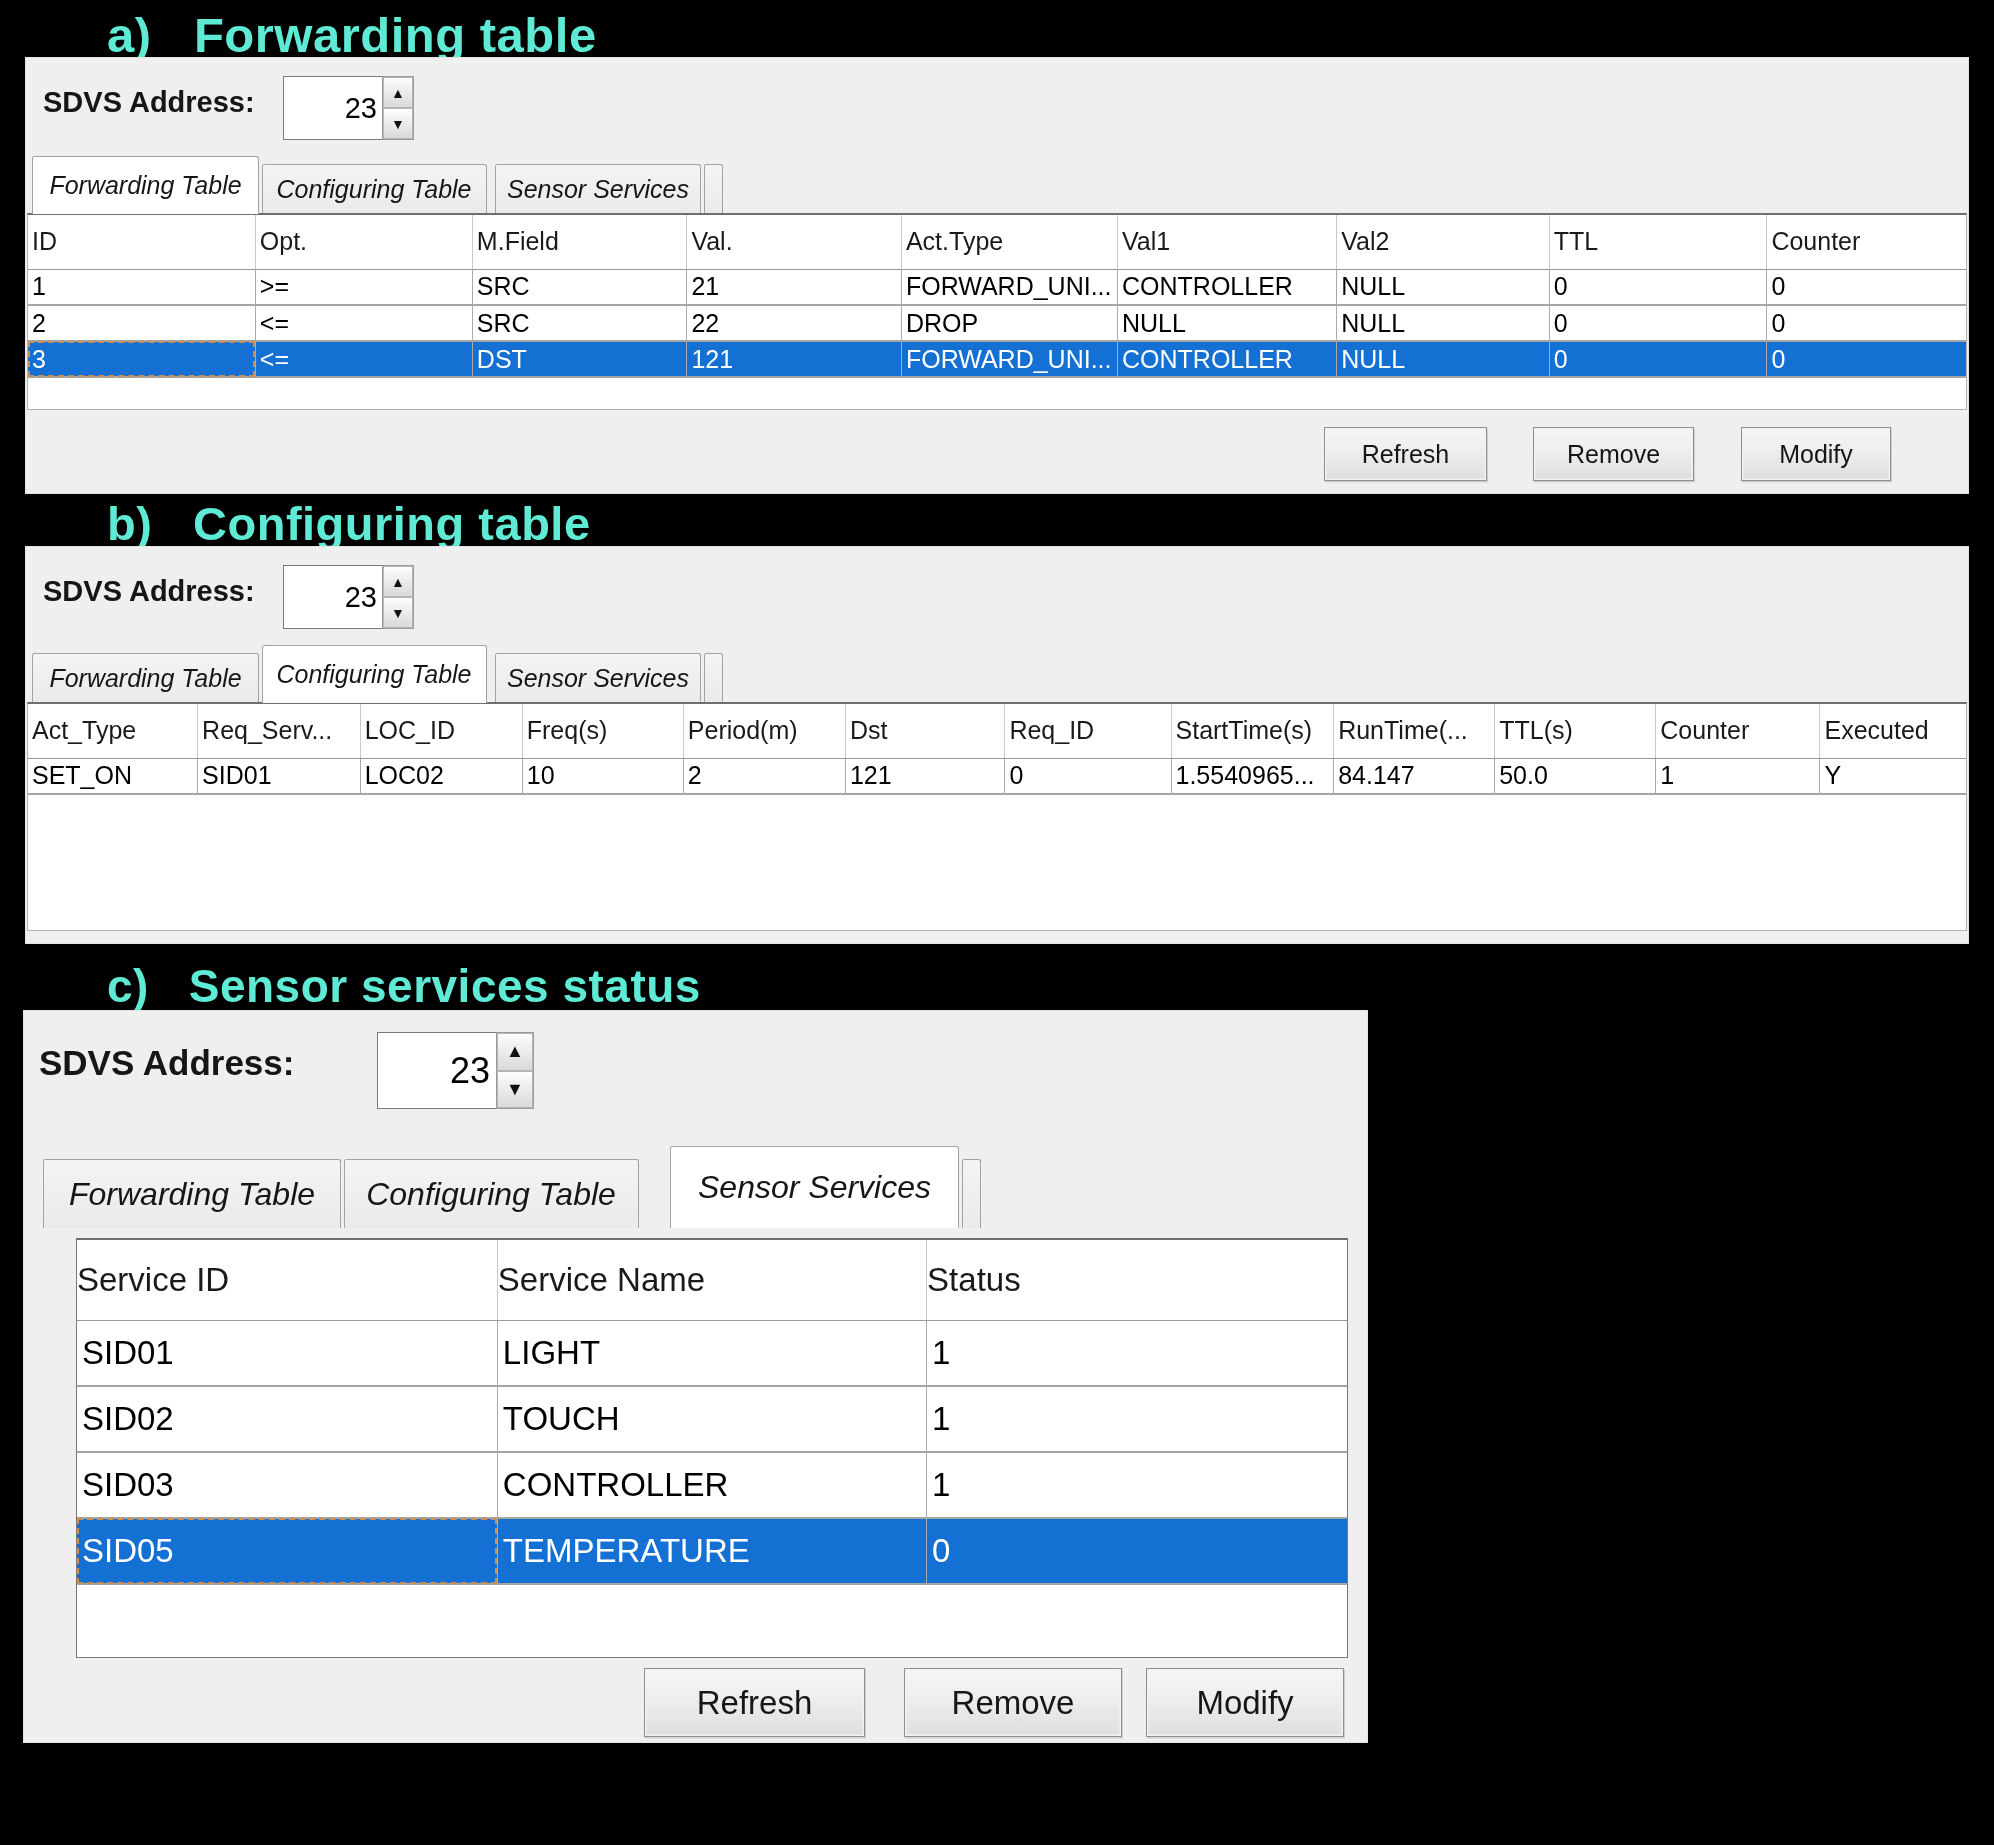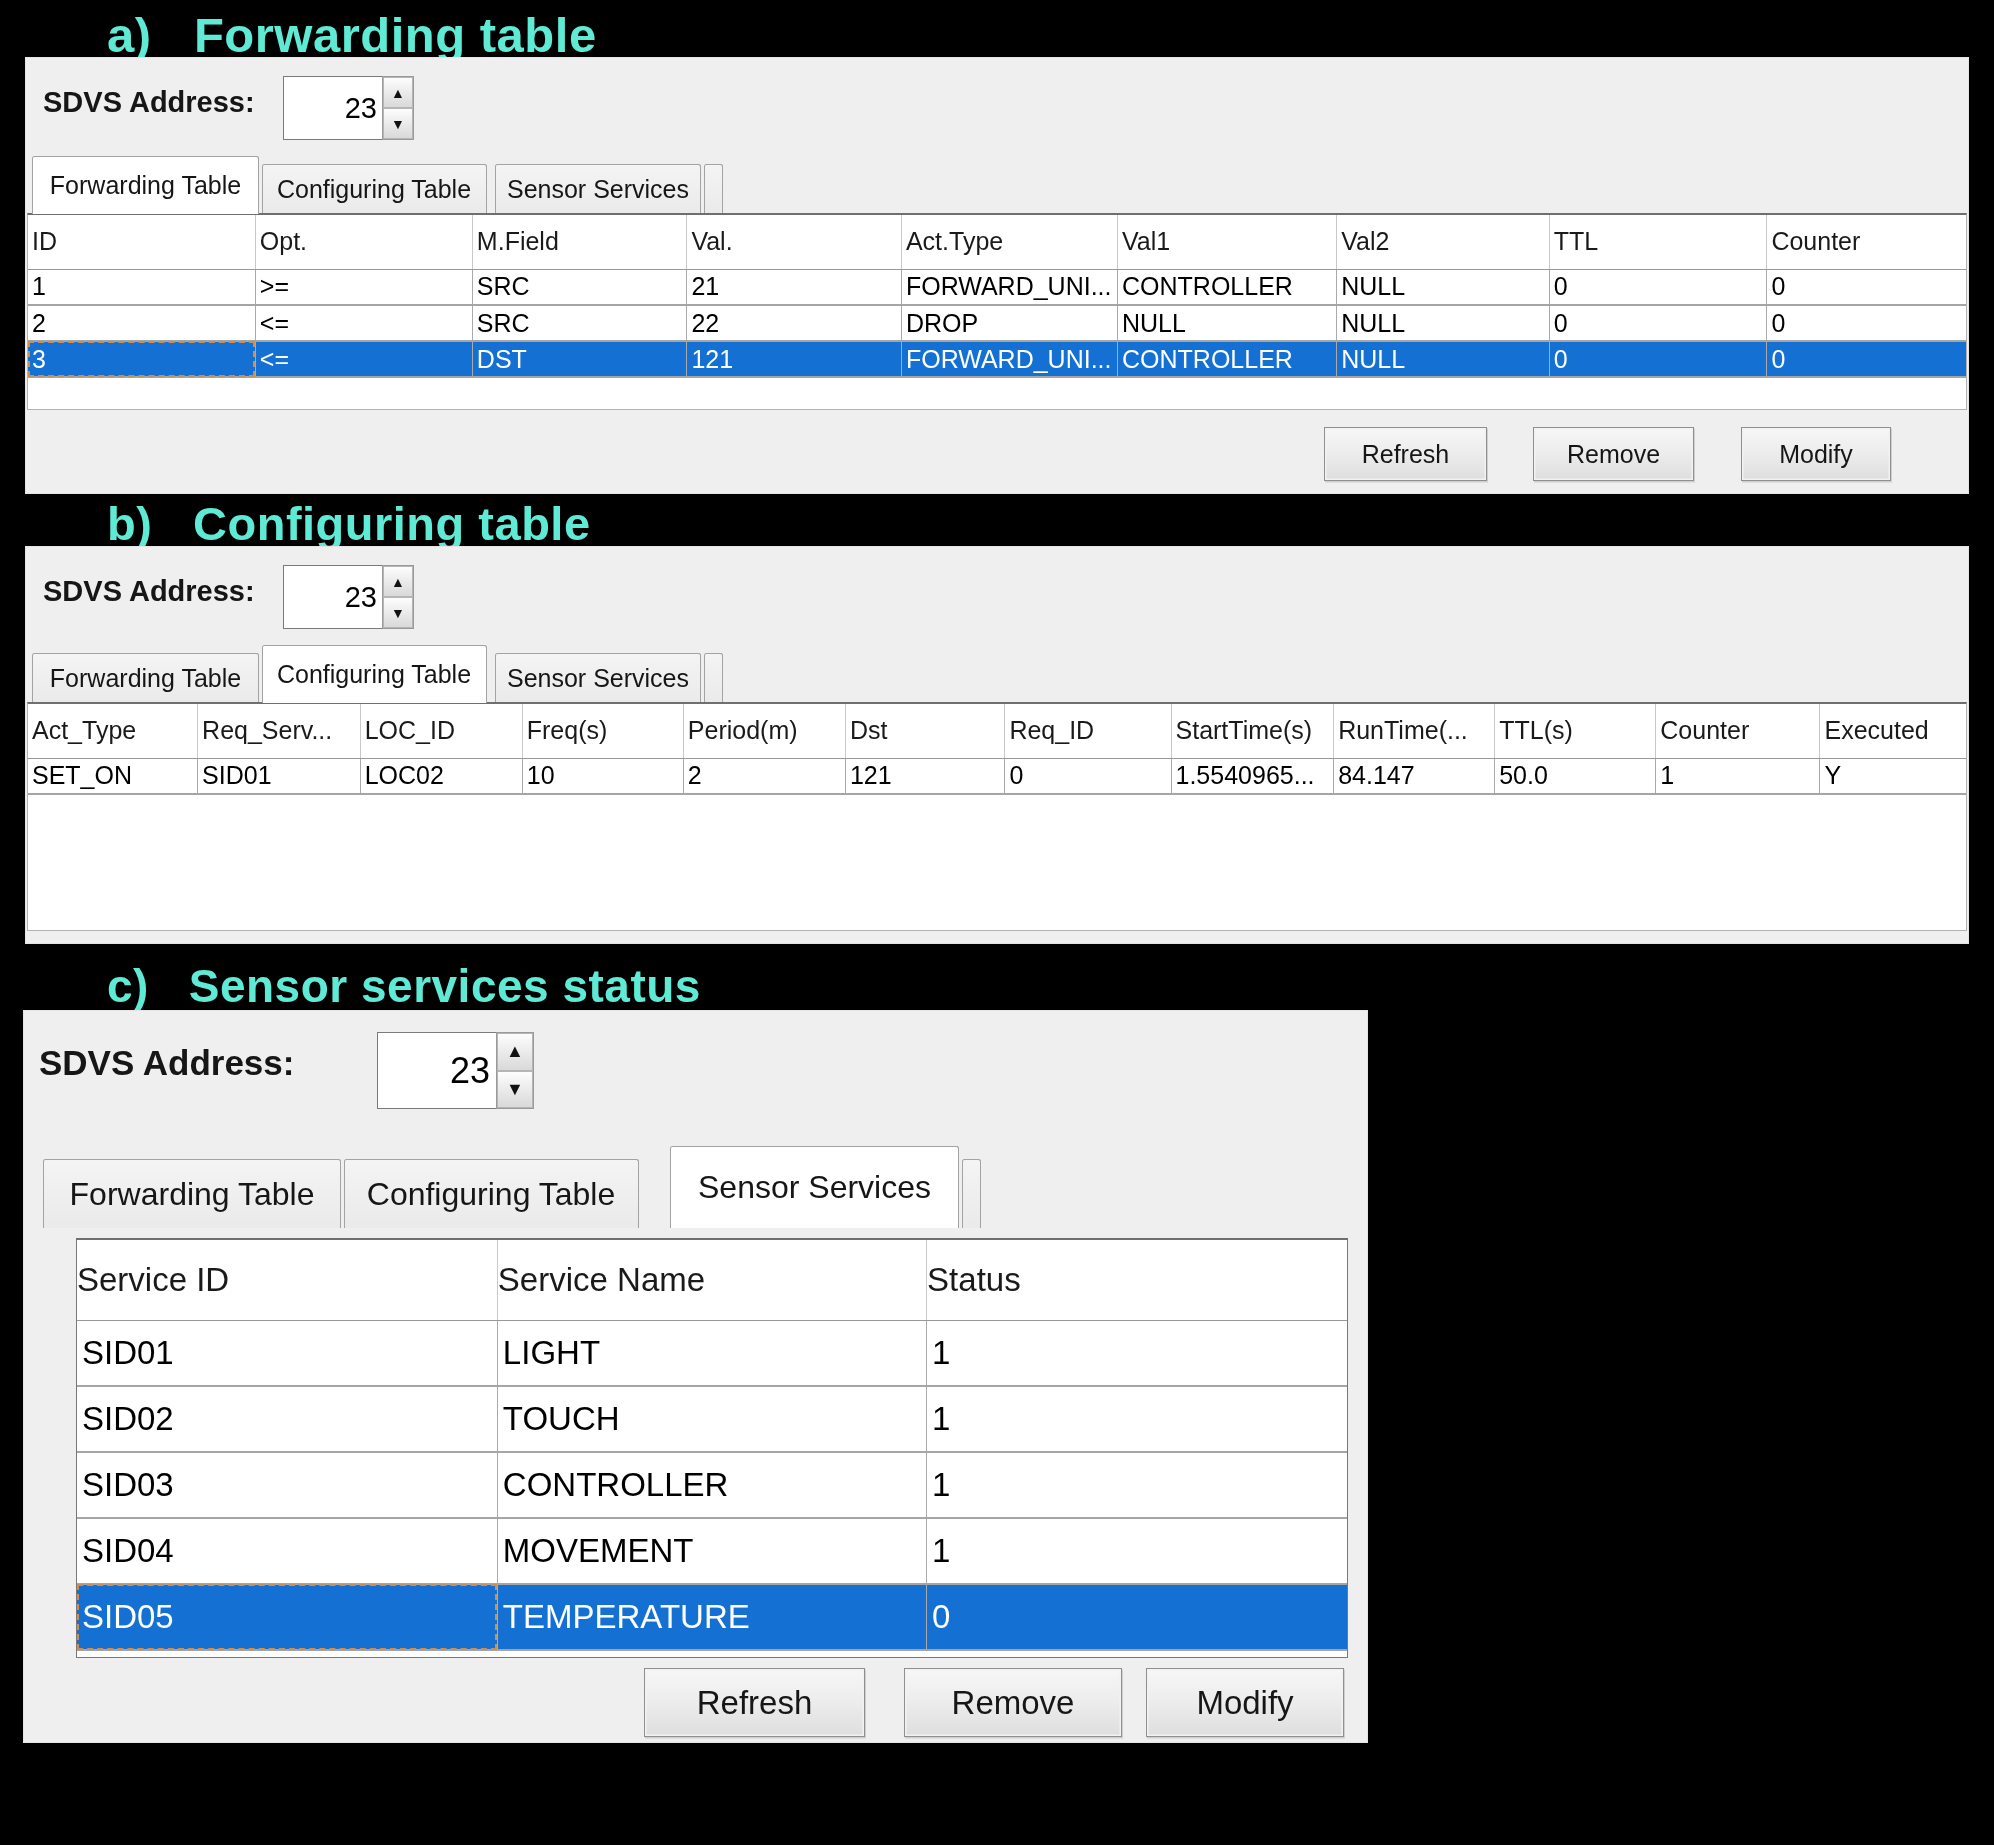--- a/index.html
+++ b/index.html
@@ -39,21 +39,21 @@
   .p1 .spin-btn,.p2 .spin-btn{font-size:14px;}
   .p3 .spin-btn{font-size:18px;}
 
   .tabs{position:absolute;display:flex;align-items:flex-end;}
   .p1 .tabs,.p2 .tabs{left:7px;top:98px;height:59px;}
   .p3 .tabs{left:20px;top:136px;height:82px;}
   .tab{
     box-sizing:border-box;border:1px solid #a3a3a3;border-bottom:none;
     border-radius:2.5px 2.5px 0 0;background:linear-gradient(180deg,#f4f4f4,#eaeaea);
     color:#161616;display:flex;align-items:center;justify-content:center;
-    margin-right:2.5px;white-space:nowrap;
+    margin-right:2.5px;white-space:nowrap;font-style:italic;
   }
   .p1 .tab,.p2 .tab{height:50px;font-size:25px;}
   .p3 .tab{height:69px;font-size:32px;}
   .tab.active{background:#fff;z-index:2;}
   .p1 .tab.active,.p2 .tab.active{height:58px;}
   .p3 .tab.active{height:82px;}
   .p1 .tab:nth-child(1),.p2 .tab:nth-child(1){width:227px;}
   .p1 .tab:nth-child(2),.p2 .tab:nth-child(2){width:225px;}
   .p1 .tab:nth-child(3),.p2 .tab:nth-child(3){width:206px;margin-left:6px;}
   .p3 .tab:nth-child(1){width:298px;}
@@ -301,25 +301,20 @@
           <tr>
             <td>SID02</td>
             <td>TOUCH</td>
             <td>1</td>
           </tr>
           <tr>
             <td>SID03</td>
             <td>CONTROLLER</td>
             <td>1</td>
           </tr>
-          <tr>
-            <td>SID04</td>
-            <td>MOVEMENT</td>
-            <td>1</td>
-          </tr>
           <tr class="selected">
             <td>SID05</td>
             <td>TEMPERATURE</td>
             <td>0</td>
           </tr>
         </tbody>
       </table>
     </div>
   <div class="btn b-refresh">Refresh</div>
   <div class="btn b-remove">Remove</div>

